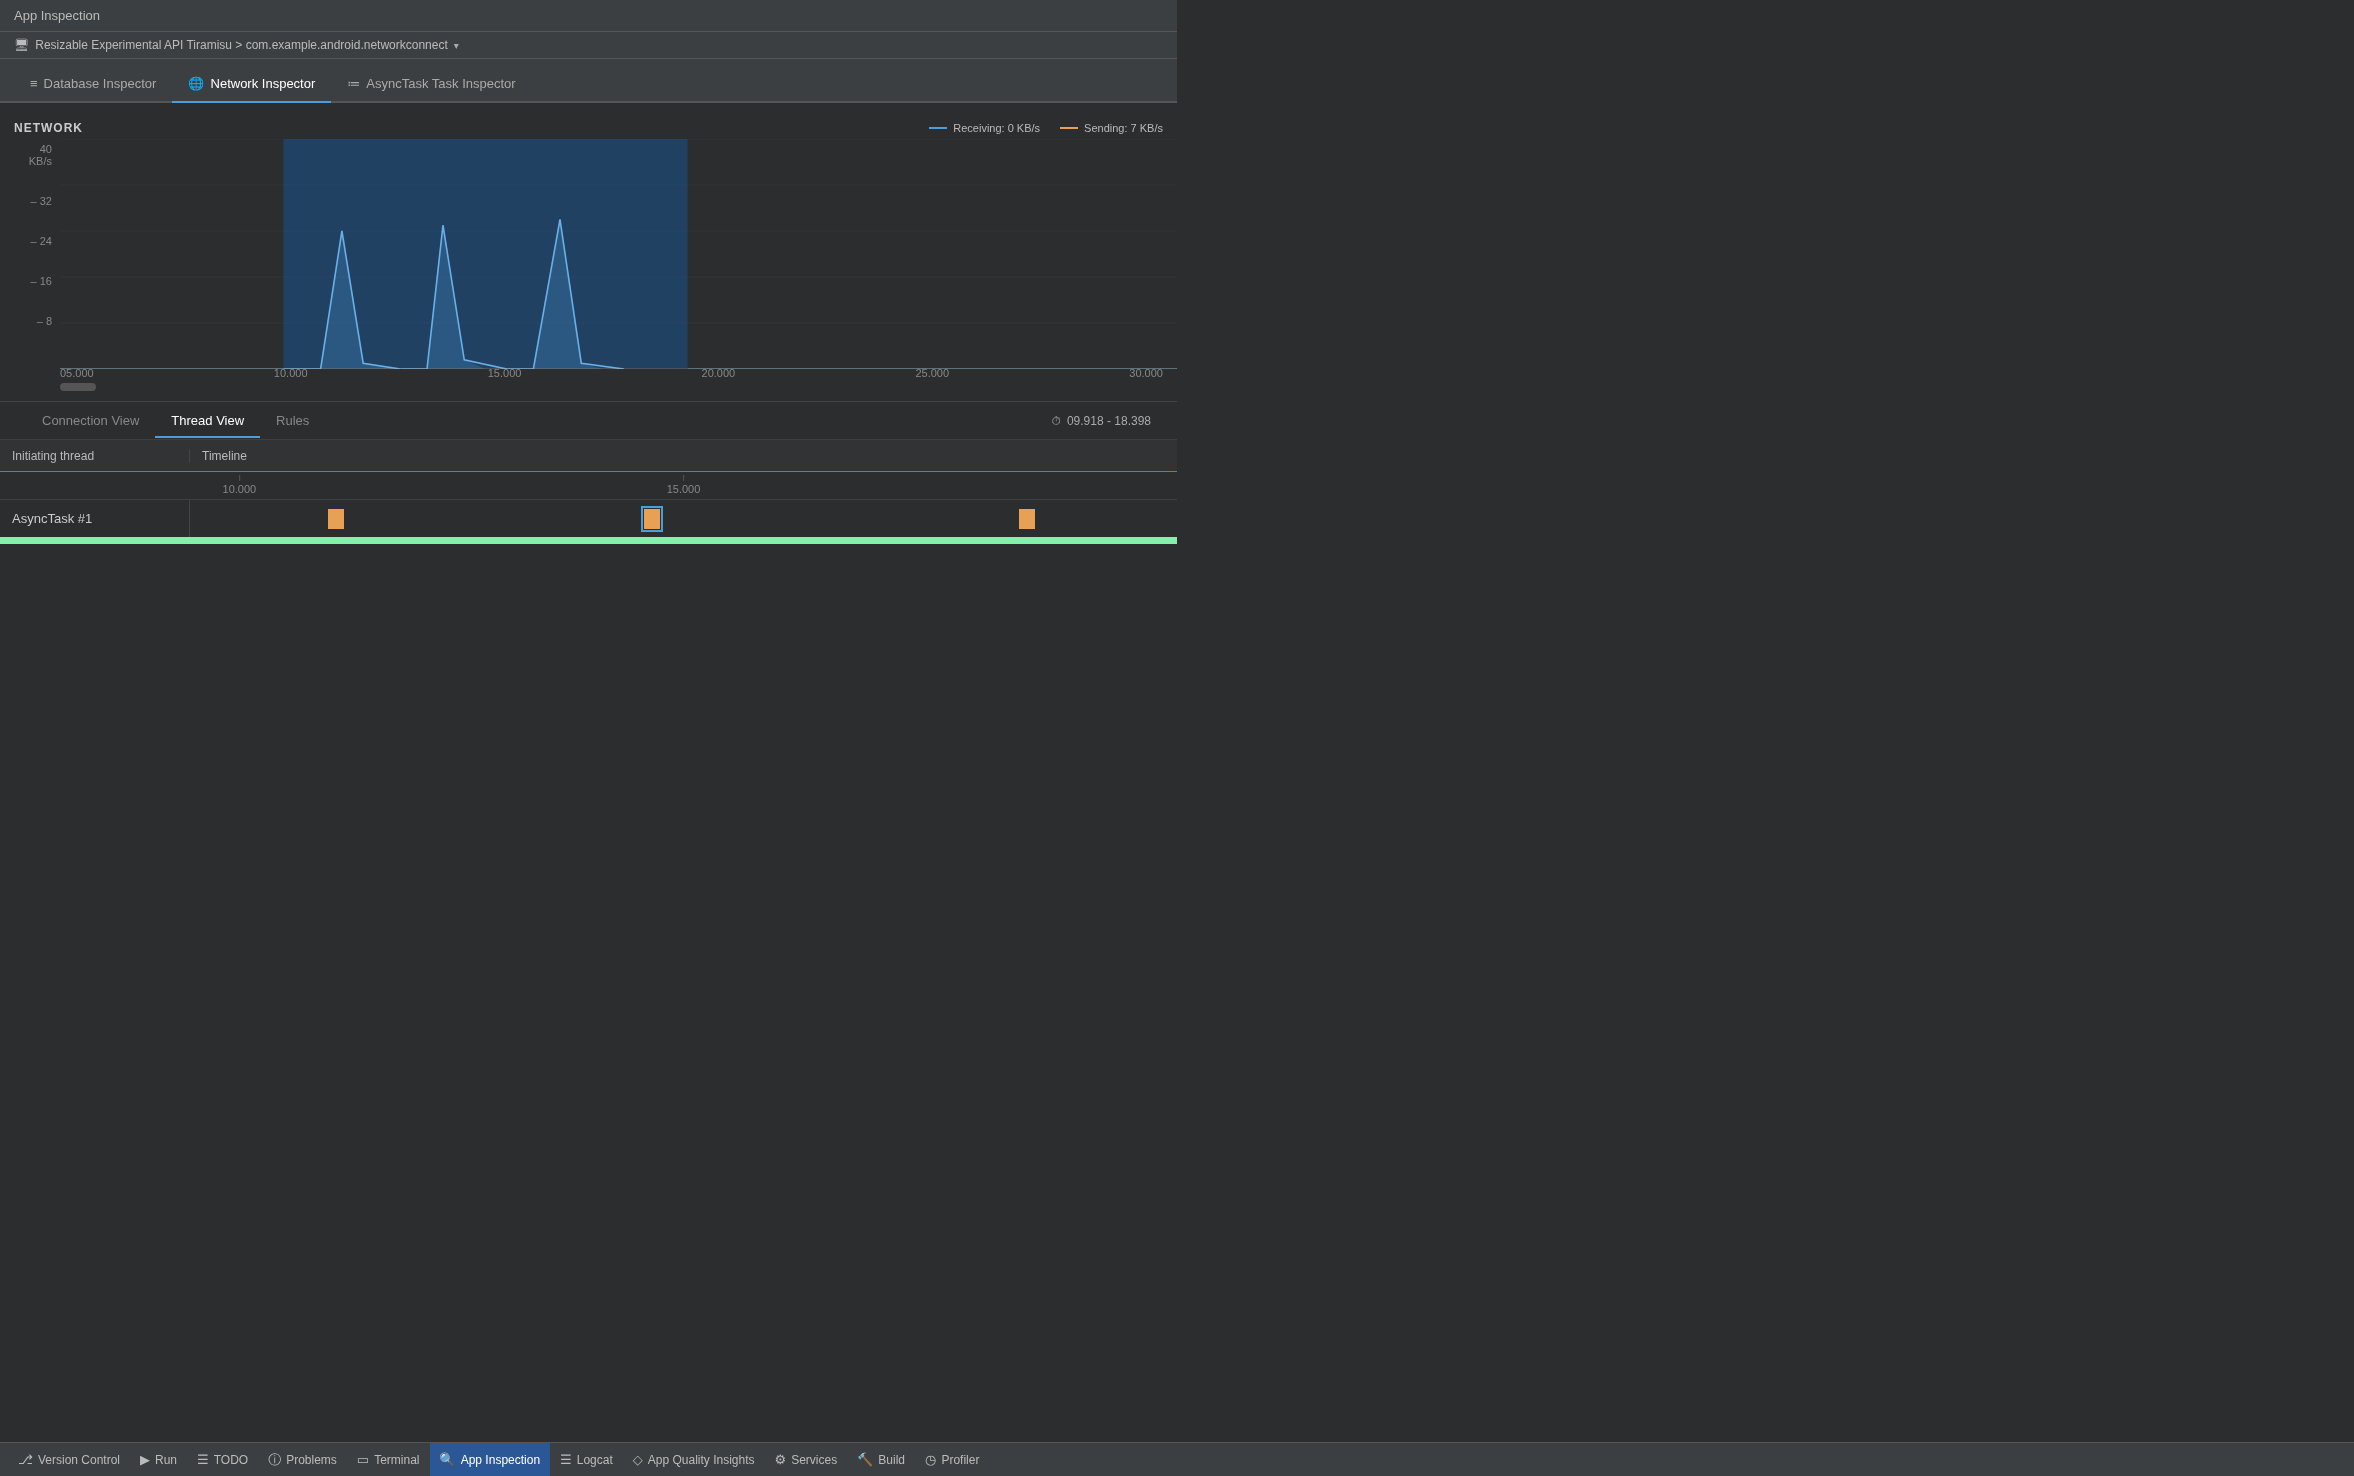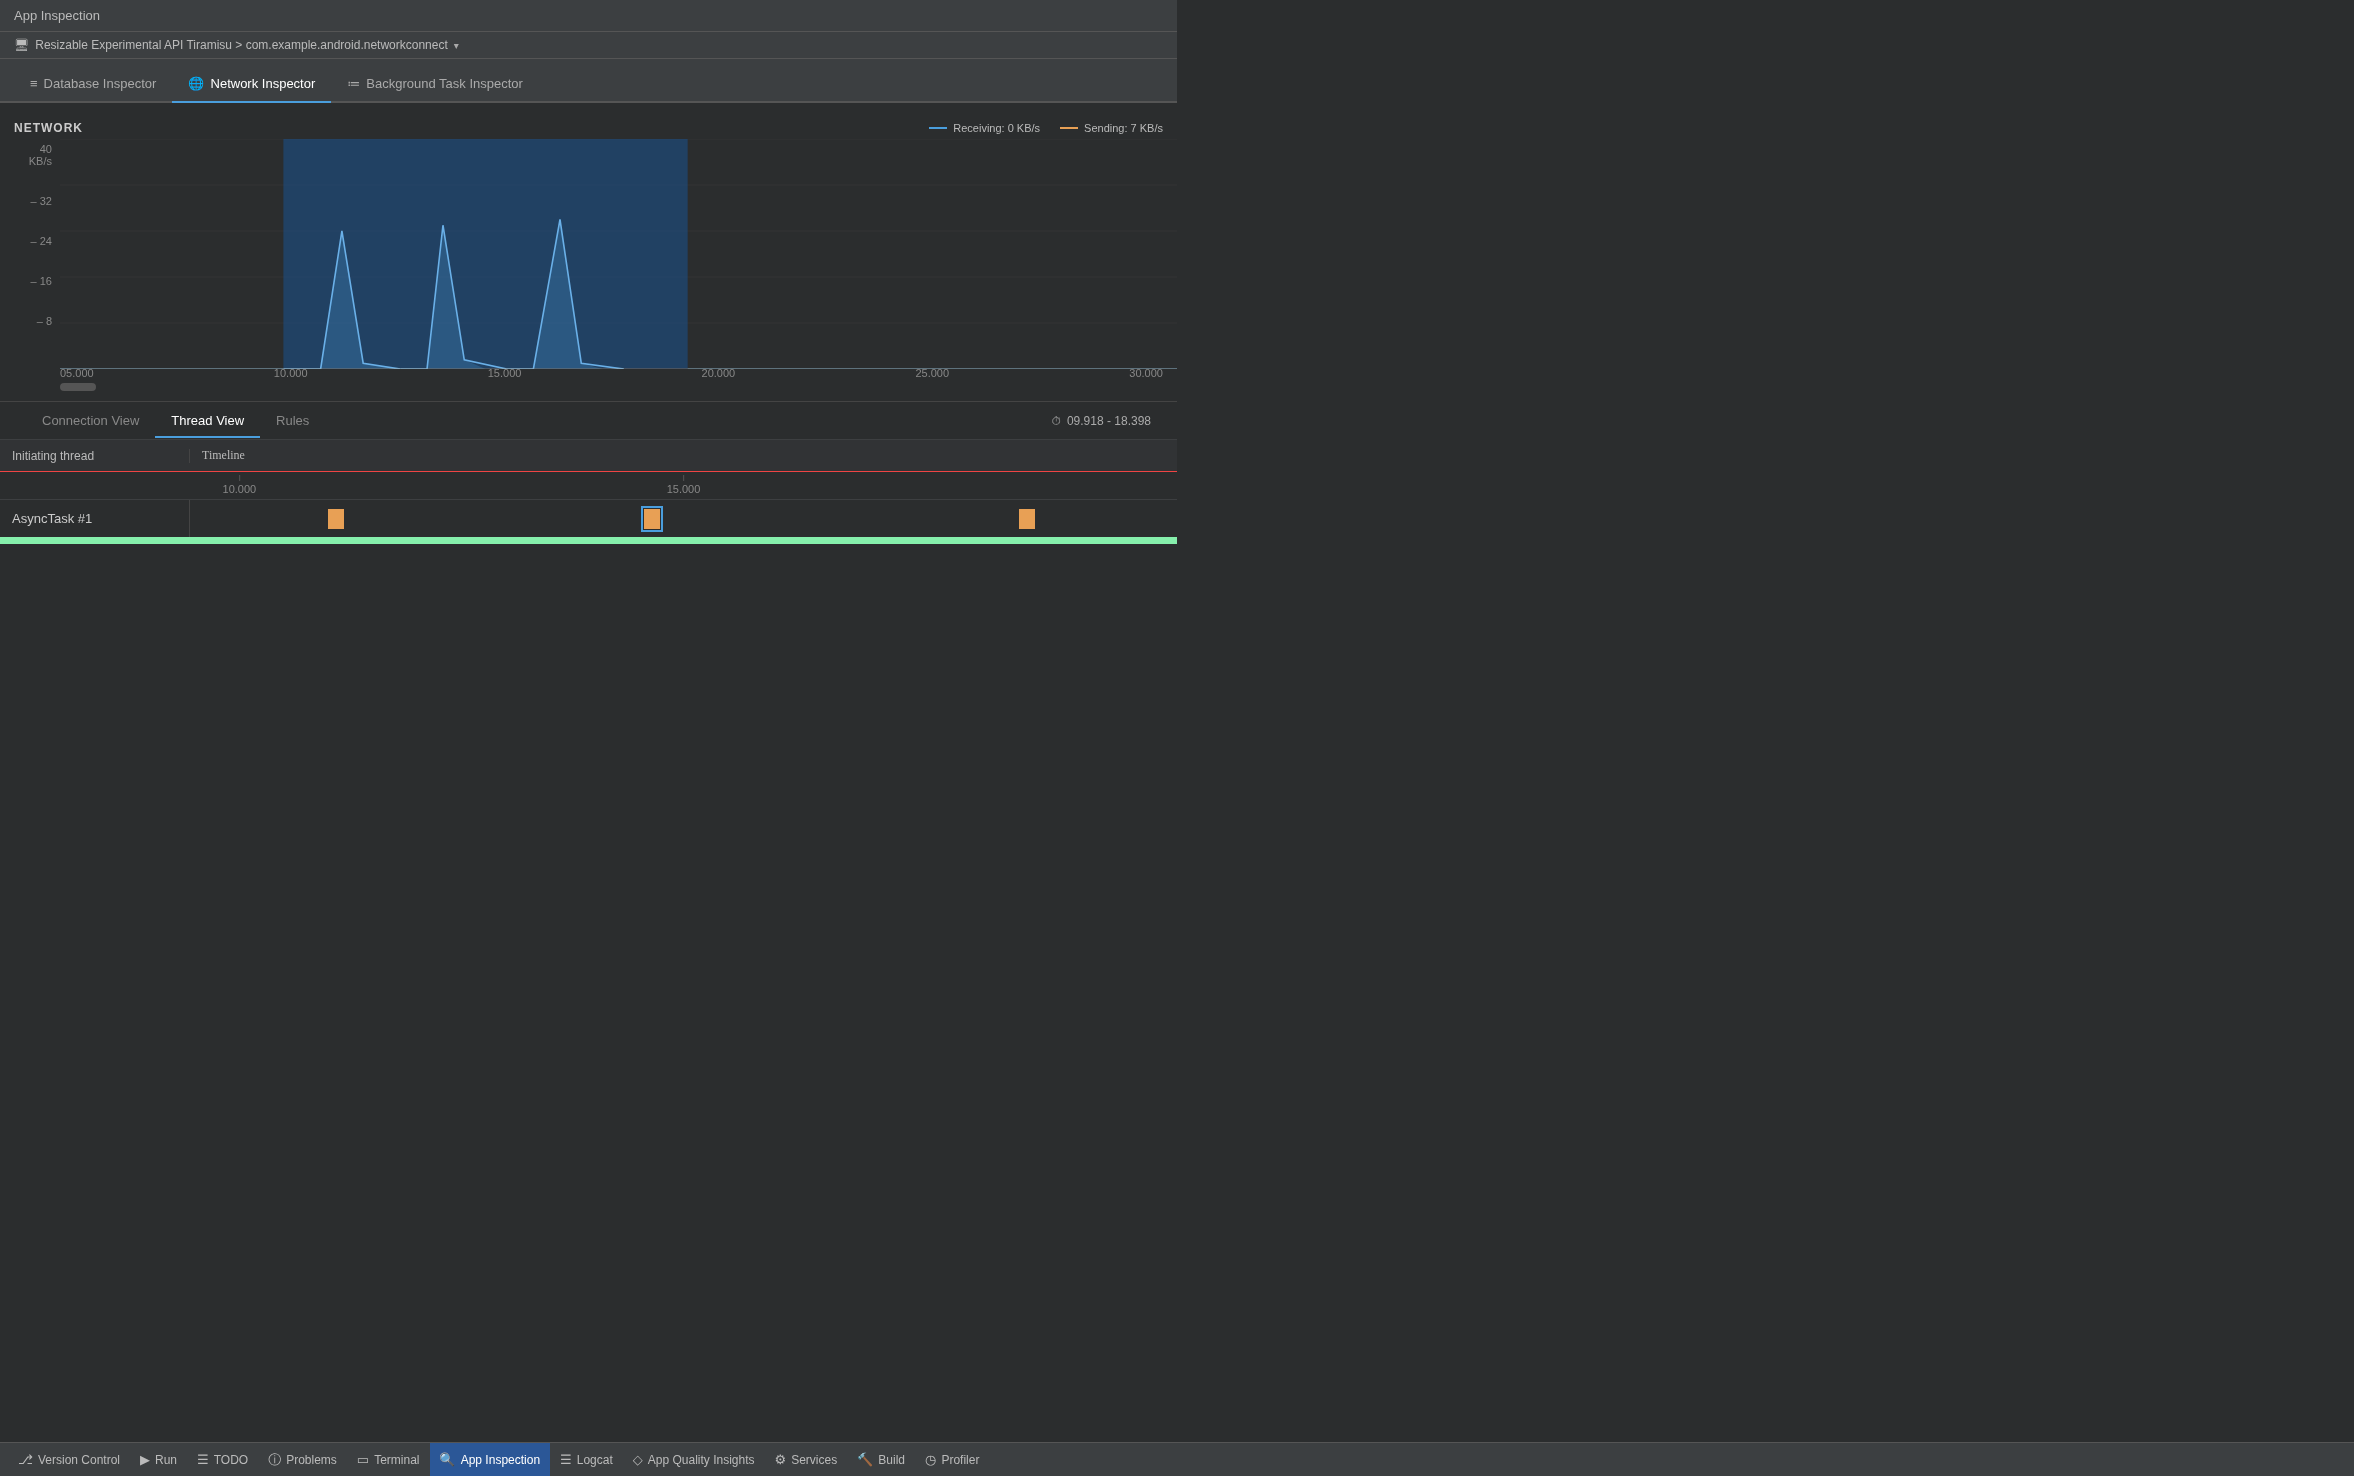--- a/index.html
+++ b/index.html
@@ -208,21 +208,20 @@
       padding: 0 12px;
       font-size: 12px;
       color: #bbb;
       border-right: 1px solid #444;
     }
     .thread-col-timeline {
       flex: 1;
       padding: 0 12px;
       font-size: 12px;
       color: #bbb;
-      font-family: Liberation Serif, serif;
     }
 
     
     .timeline-markers {
       display: flex;
       padding: 0;
       height: 28px;
       align-items: flex-end;
       border-bottom: 1px solid #3d3f41;
     }
@@ -342,21 +341,21 @@
   <div class="tab-item">
     <span>≡</span>
     <span>Database Inspector</span>
   </div>
   <div class="tab-item active">
     <span>🌐</span>
     <span>Network Inspector</span>
   </div>
   <div class="tab-item">
     <span>≔</span>
-    <span>Background Task Inspector</span>
+    <span>AsyncTask Task Inspector</span>
   </div>
 </div>
 
 <div class="separator"></div>
 
 <div class="network-graph-area">
   <div class="graph-header">
     <span class="graph-title">NETWORK</span>
     <div class="graph-legend">
       <div class="legend-item">

